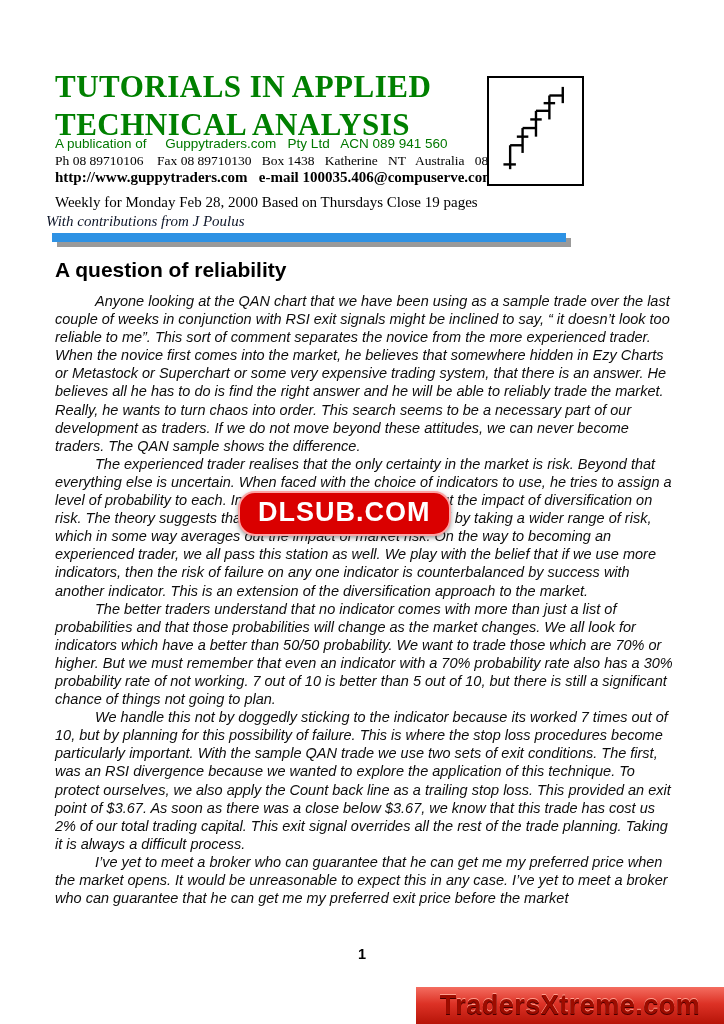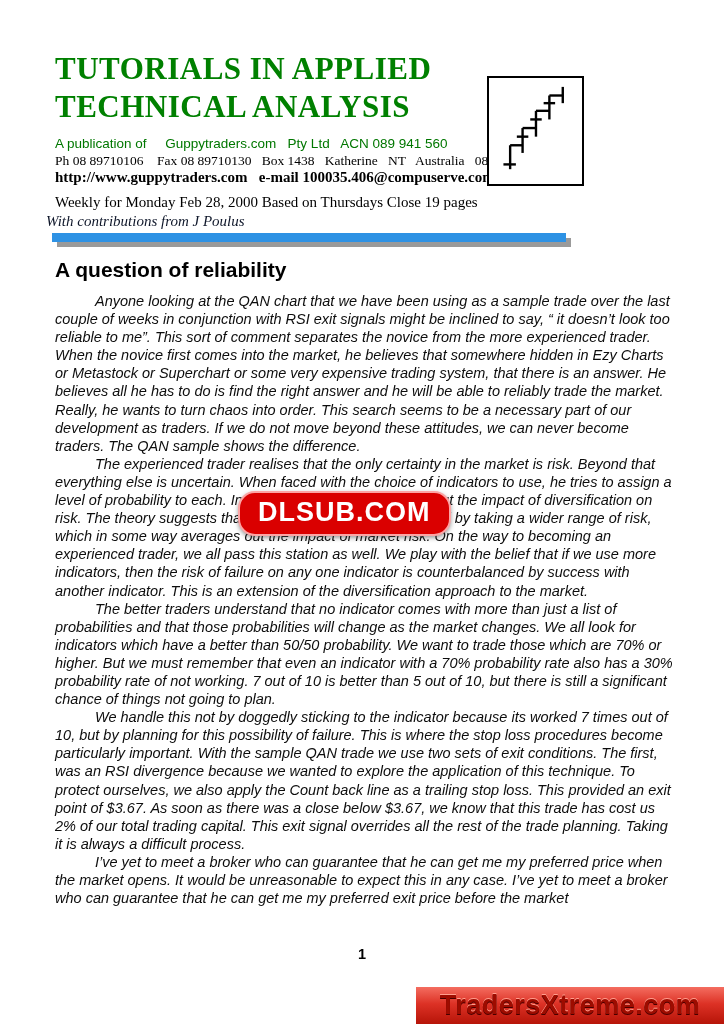--- a/index.html
+++ b/index.html
@@ -14,21 +14,21 @@
   .tc4s {
     position:absolute; top:2px; right:0;
     font-family:"Liberation Sans", sans-serif;
     font-weight:bold; font-size:40px; line-height:46px;
     letter-spacing:0.5px; color:#000; white-space:nowrap;
   }
   .tc4s .red-part { background:#e20400; padding:1px 14px 1px 2px; }
 
   
   .doc-title {
-    position:absolute; left:55px; top:50px;
+    position:absolute; left:55px; top:68px;
     font-family:"Liberation Serif", serif; font-weight:bold;
     font-size:31px; line-height:38px; color:#008000; letter-spacing:0.5px;
   }
   .pub-line {
     position:absolute; left:55px; top:136px;
     font-family:Liberation Sans, sans-serif; font-size:13.5px; color:#007700;
     white-space:pre-wrap;
   }
   .contact-line {
     position:absolute; left:55px; top:153px;

